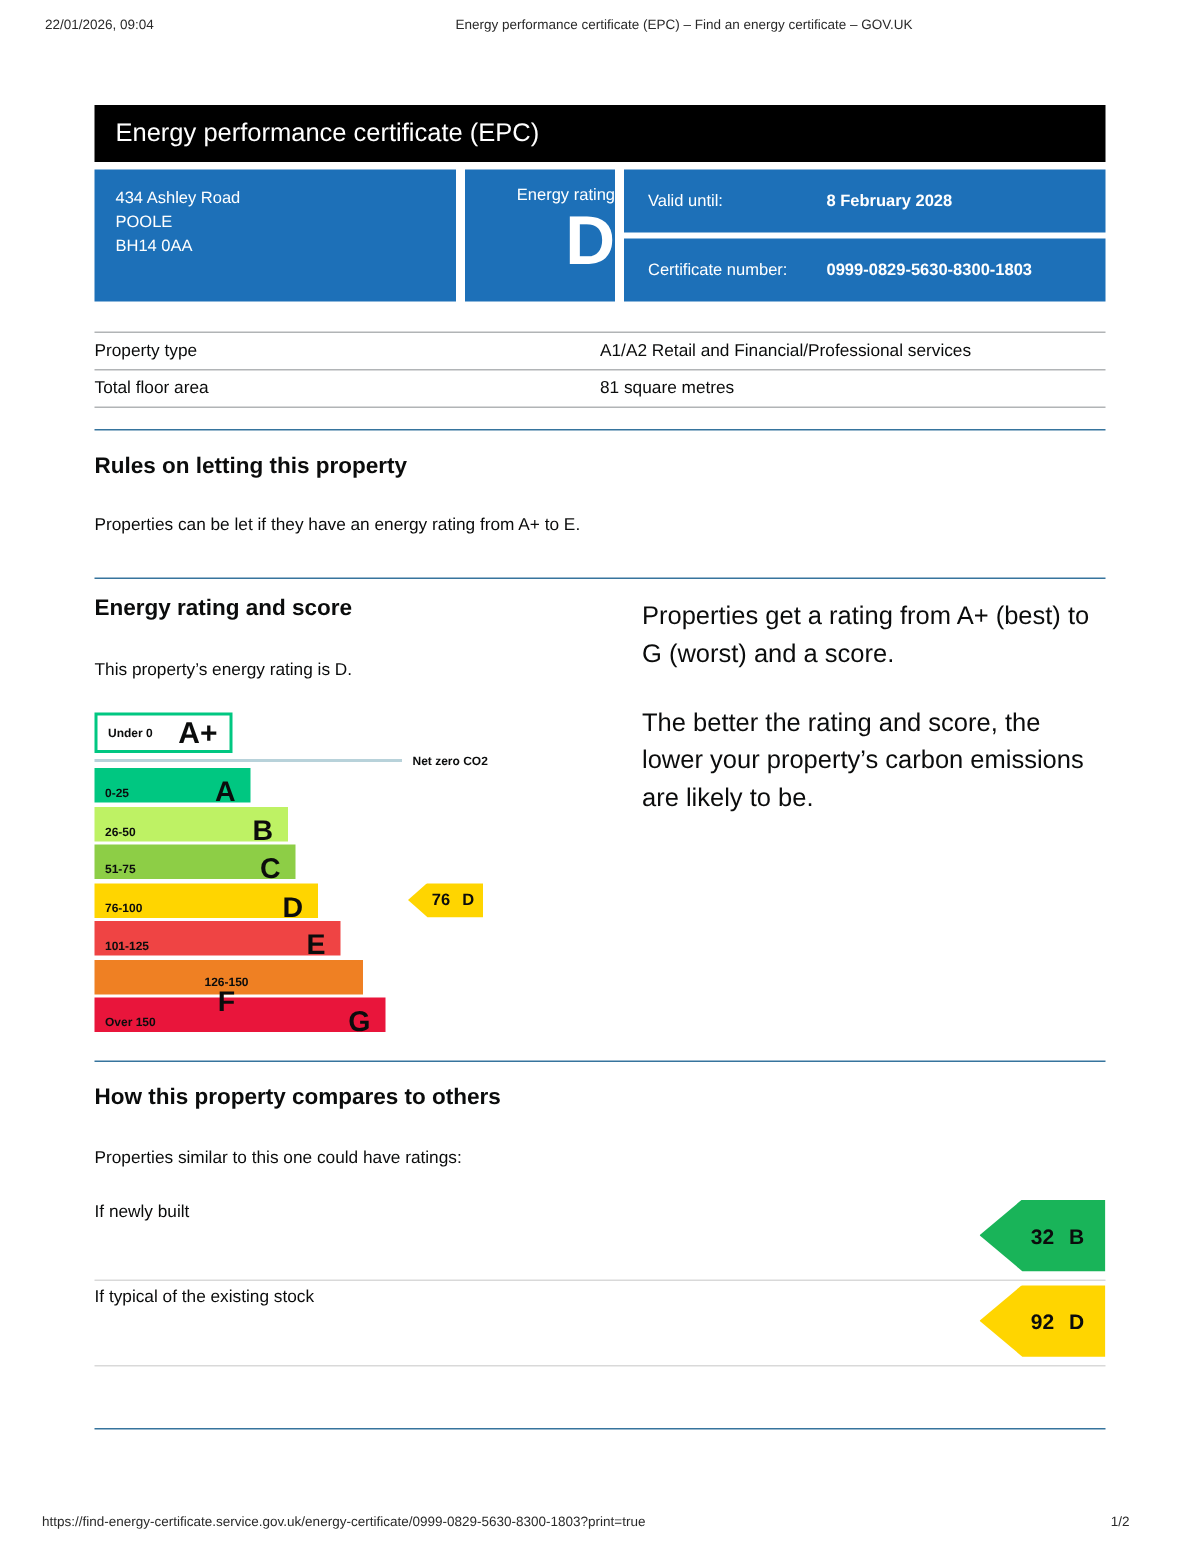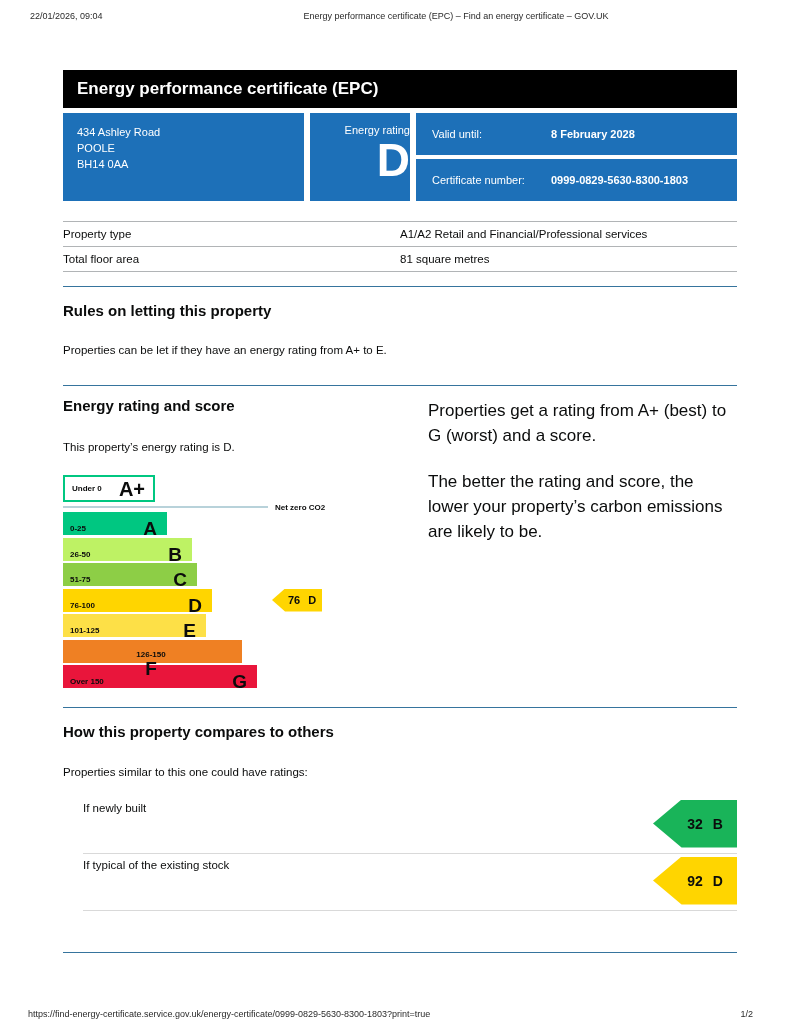--- a/index.html
+++ b/index.html
@@ -9,21 +9,21 @@
   
   .print-header { position:absolute; top:11px; left:30px; right:30px; font-size:9px; color:#2a2a2a; }
   .ph-title { position:absolute; left:426px; transform:translateX(-50%); white-space:nowrap; }
   .print-footer { position:absolute; bottom:14px; left:28px; right:47px;
                   font-size:9px; color:#2a2a2a; display:flex; justify-content:space-between; }
 
   .content { position:absolute; left:63px; top:70px; width:674px; }
 
   
   .banner { background:#000000; height:38px; display:flex; align-items:center; padding-left:14px; margin-bottom:5px; }
-  .banner h1 { color:#ffffff; font-size:17px; font-weight:bold; }
+  .banner h1 { color:#ffffff; font-size:17px; font-weight:normal; }
 
   
   .summary-row { display:flex; gap:6px; height:88px; }
   .box { background:#1d70b8; color:#ffffff; }
   .address-box { width:241px; padding:12px 14px; font-size:11px; line-height:1.45; }
   .rating-box { width:100px; text-align:right; padding-top:11px; }
   .rating-label { font-size:11px; }
   .rating-letter { font-size:46px; font-weight:bold; line-height:1.05; }
   .summary-right { flex:1; display:flex; flex-direction:column; gap:4px; }
   .info-row { flex:1; display:flex; align-items:center; padding-left:16px; font-size:11px; }
@@ -63,21 +63,21 @@
           padding:10px 10px 0 7px; }
   .range { font-size:8px; font-weight:bold; color:#0b0c0c; }
   .letter { font-size:19px; font-weight:bold; line-height:1; color:#0b0c0c; }
   .aplus-box .letter { font-size:20px; }
   .pointer { position:absolute; left:209px; width:50px; height:23px;
              display:flex; align-items:center; justify-content:center; gap:8px; padding-left:10px;
              font-size:11px; font-weight:bold; color:#0b0c0c;
              clip-path:polygon(0 50%, 26% 0, 100% 0, 100% 100%, 26% 100%); }
 
   
-  .compare-rows { margin-top:19px;margin-left:20px; }
+  .compare-rows { margin-top:19px; }
   .compare-row { position:relative; height:57px; border-bottom:1px solid #d9d9d9; }
   .compare-label { position:absolute; top:5px; left:0; font-size:11.5px; }
   .compare-arrow { position:absolute; top:3px; right:0; width:84px; height:48px;
                    display:flex; align-items:center; justify-content:center; gap:10px; padding-left:20px;
                    font-size:14px; font-weight:bold; color:#0b0c0c;
                    clip-path:polygon(0 50%, 34% 0, 100% 0, 100% 100%, 34% 100%); }
 </style>
 </head>
 <body>
 
@@ -165,21 +165,21 @@
               <span class="letter">C</span>
             </div>
           </div>
           <div class="band-row">
             <div class="band" style="width: 149px; background: rgb(255, 213, 0);">
               <span class="range">76-100</span>
               <span class="letter">D</span>
             </div>
           </div>
           <div class="band-row">
-            <div class="band" style="width: 143px; background: #fde047;">
+            <div class="band" style="width: 164px; background: #ef4444;">
               <span class="range">101-125</span>
               <span class="letter">E</span>
             </div>
           </div>
           <div class="band-row">
             <div class="band" style="width: 179px; background: rgb(239, 128, 35); flex-direction: column;">
               <span class="range">126-150</span>
               <span class="letter">F</span>
             </div>
           </div>

